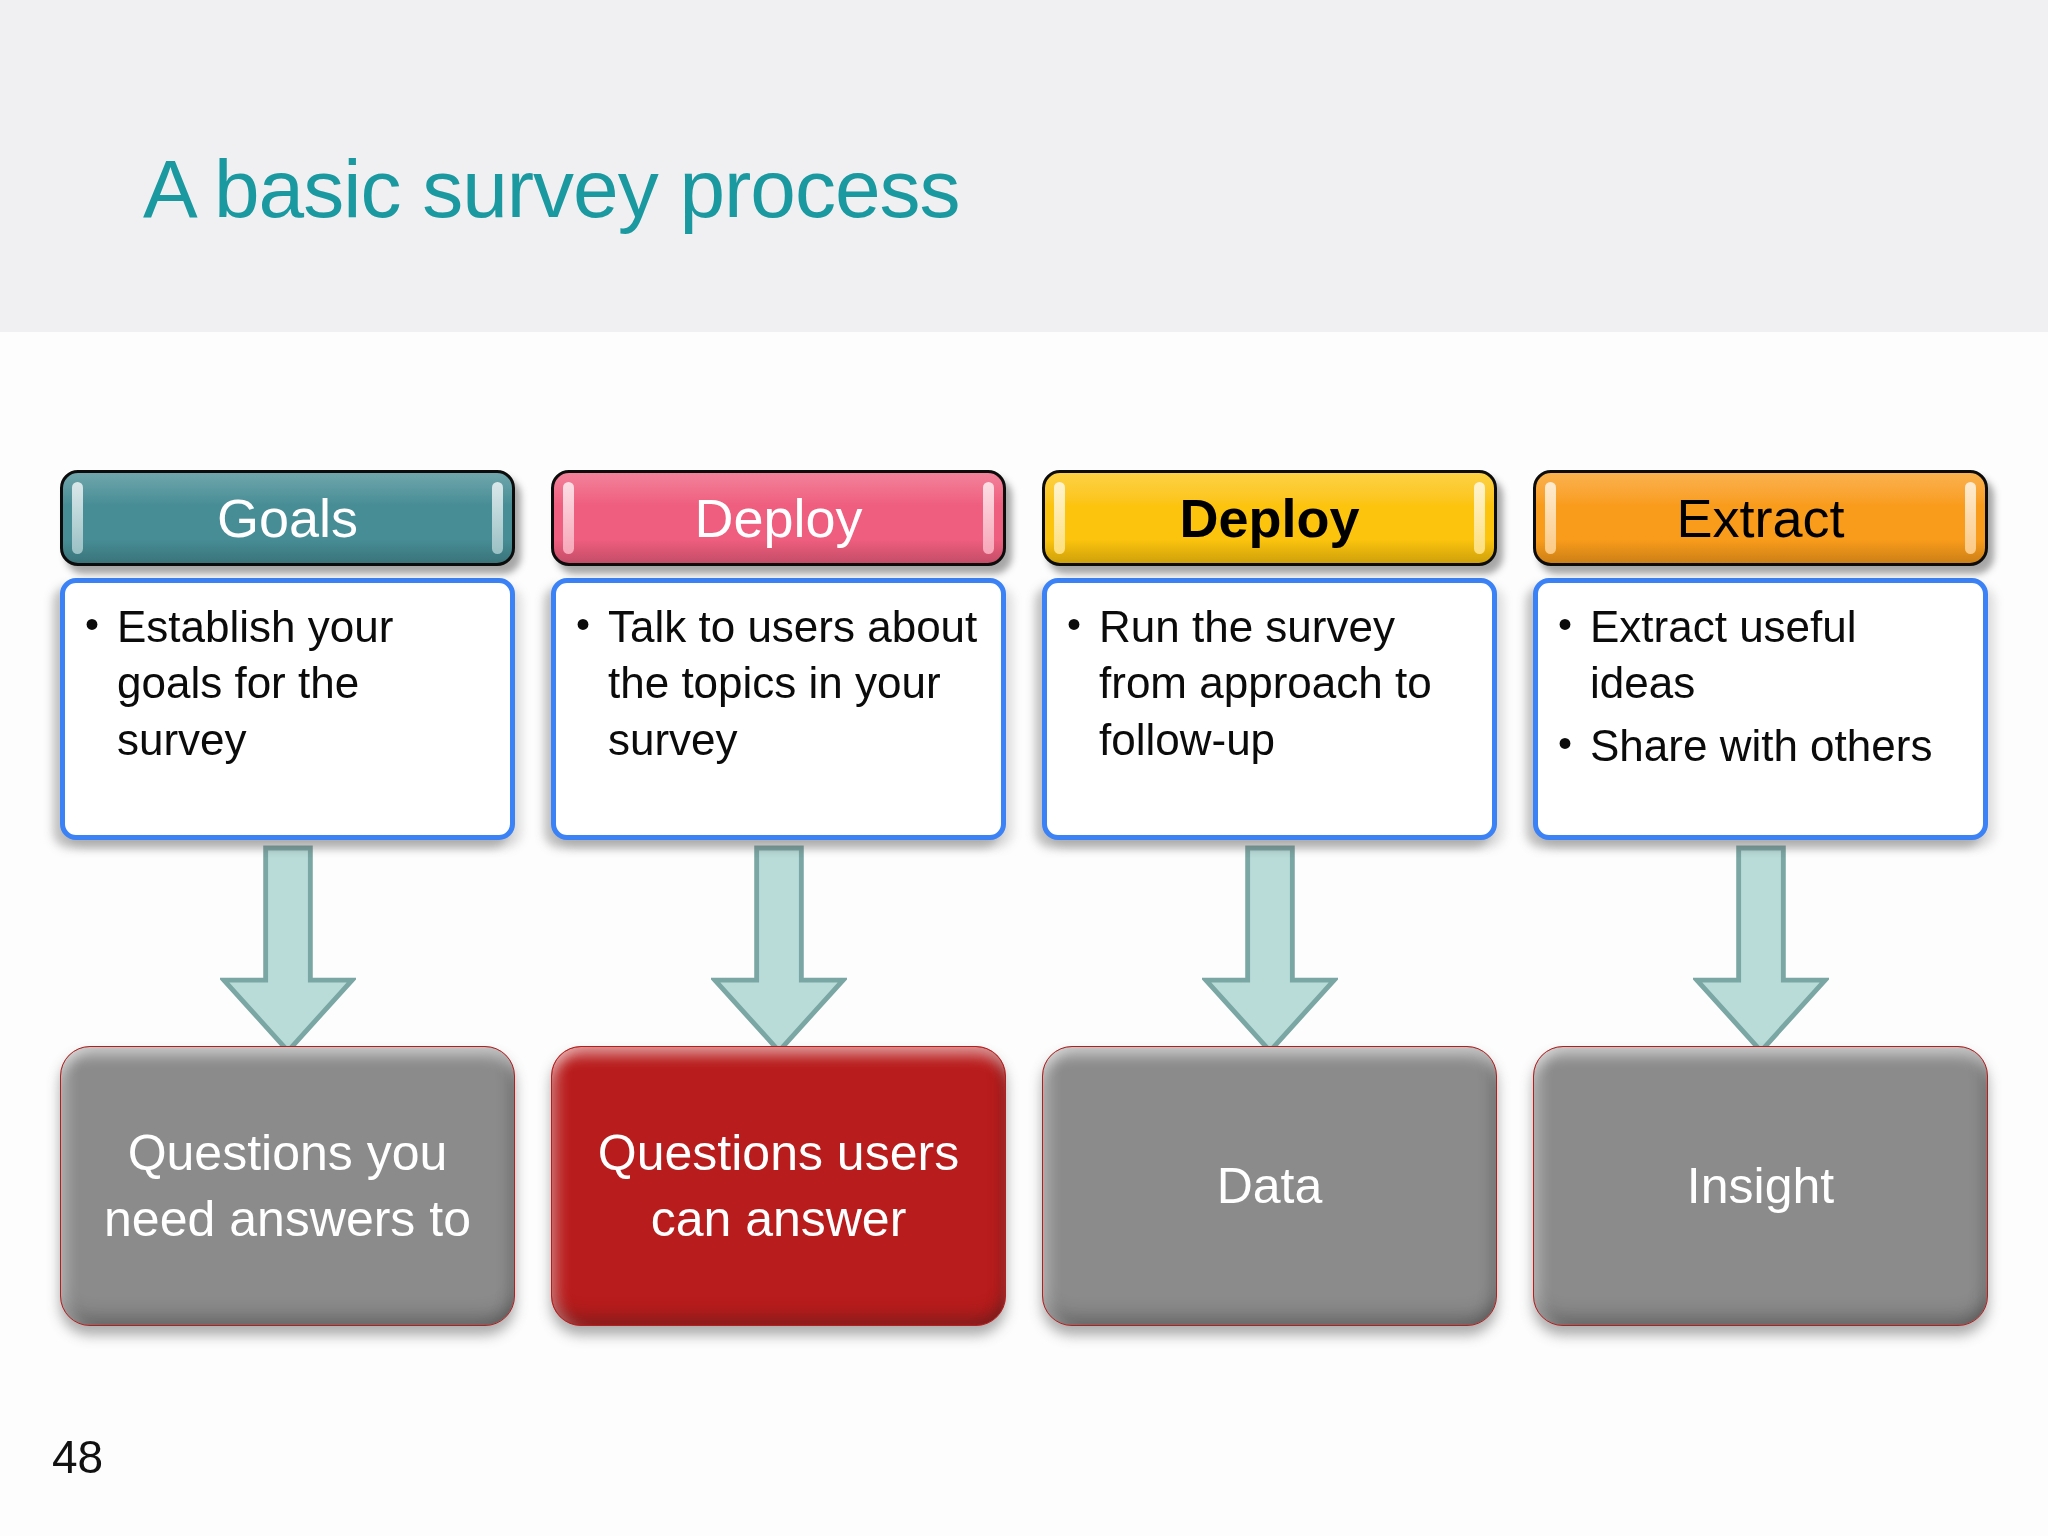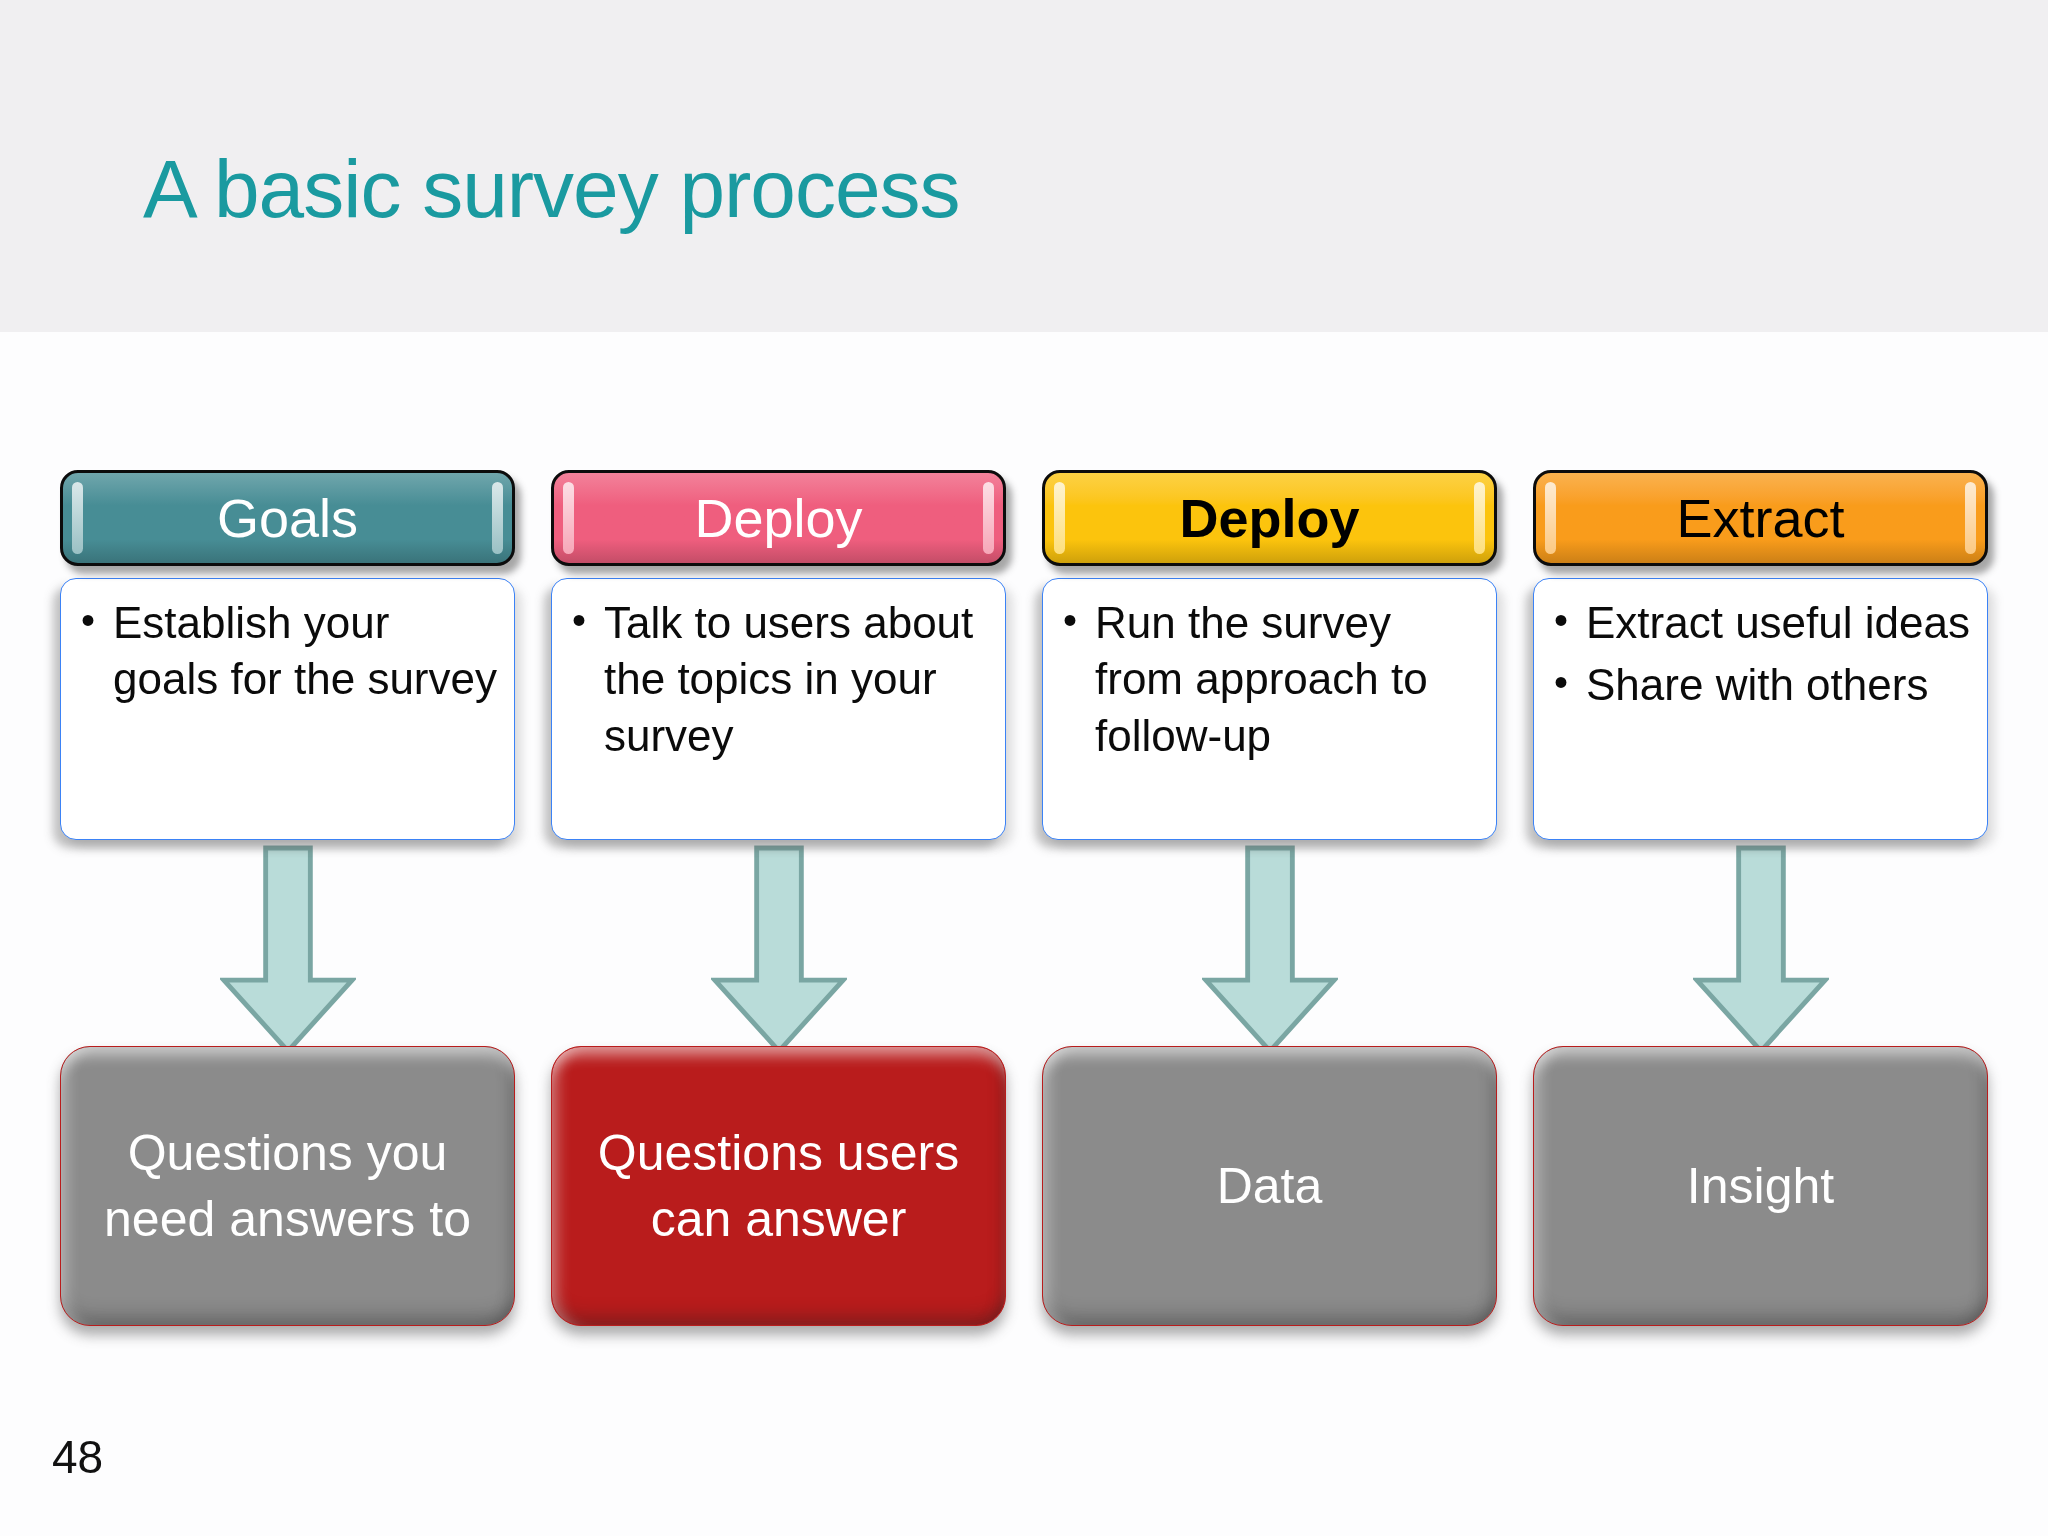--- a/index.html
+++ b/index.html
@@ -43,21 +43,21 @@
       color-mix(in srgb,var(--hdr) 20%,#fff) 0%,
       color-mix(in srgb,var(--hdr) 55%,#fff) 100%);
   }
   .hdr .gloss.left{left:9px;}
   .hdr .gloss.right{right:9px;}
   .hdr .hdr-label{font-size:54px;line-height:1;}
   .body-box{
     position:relative;width:100%;box-sizing:border-box;height:262px;
     margin-top:12px;
     background:#fff;
-    border:1px solid #3b82f6;border-radius:16px;
+    border:5px solid #3b82f6;border-radius:16px;
     box-shadow:-7px 8px 10px rgba(80,80,80,0.35),7px 8px 10px rgba(120,120,120,0.22);
     padding:16px 14px 10px 16px;
     z-index:1;
   }
   .body-box ul{margin:0;padding:0;list-style:none;}
   .body-box li{
     position:relative;padding-left:36px;margin-bottom:6px;
     font-size:44px;line-height:1.28;color:#0b0b0b;
   }
   .body-box li::before{

